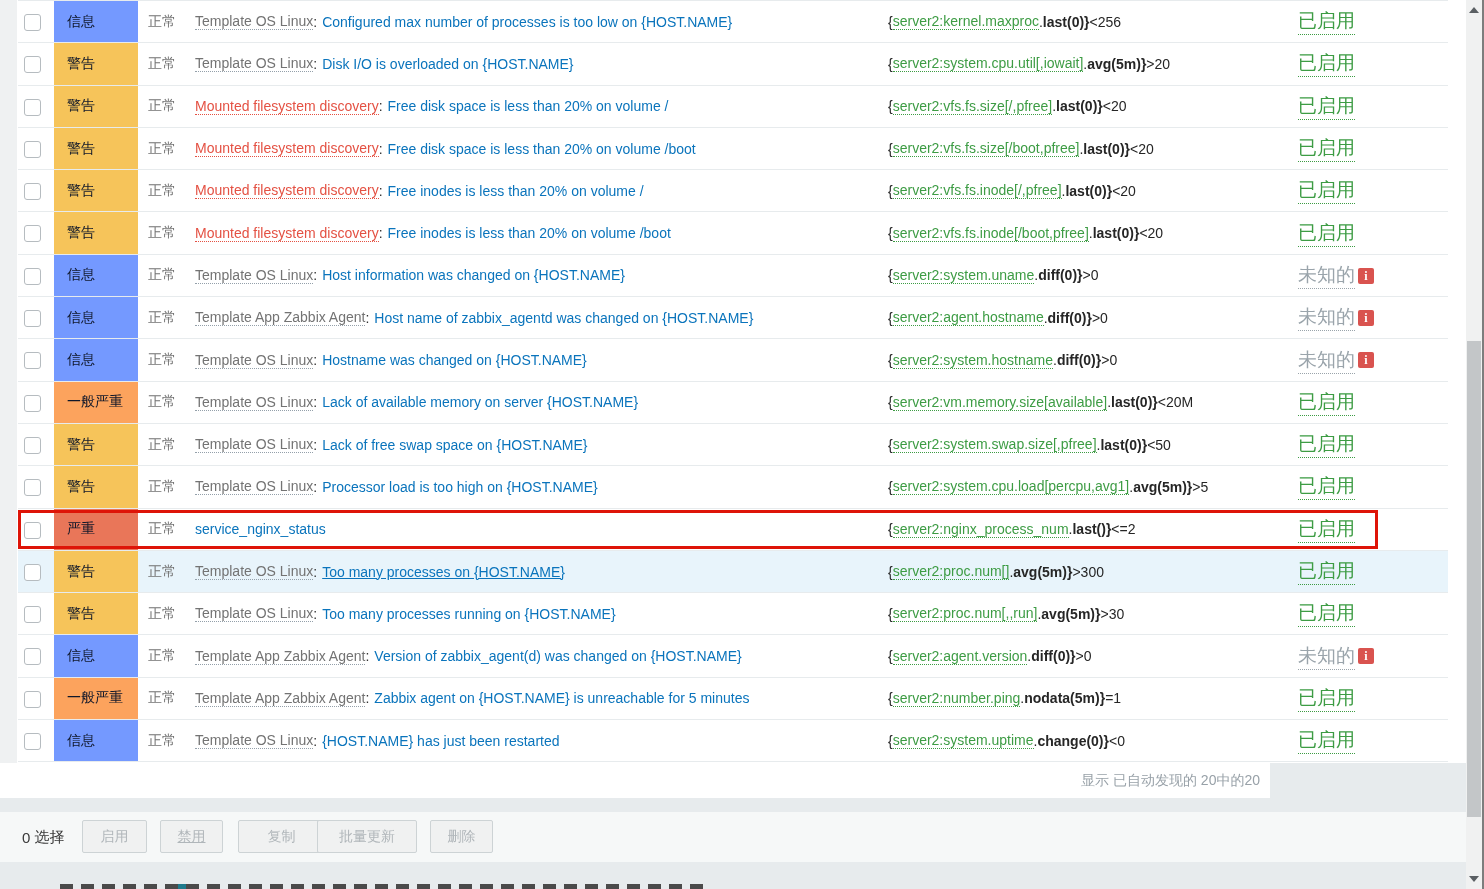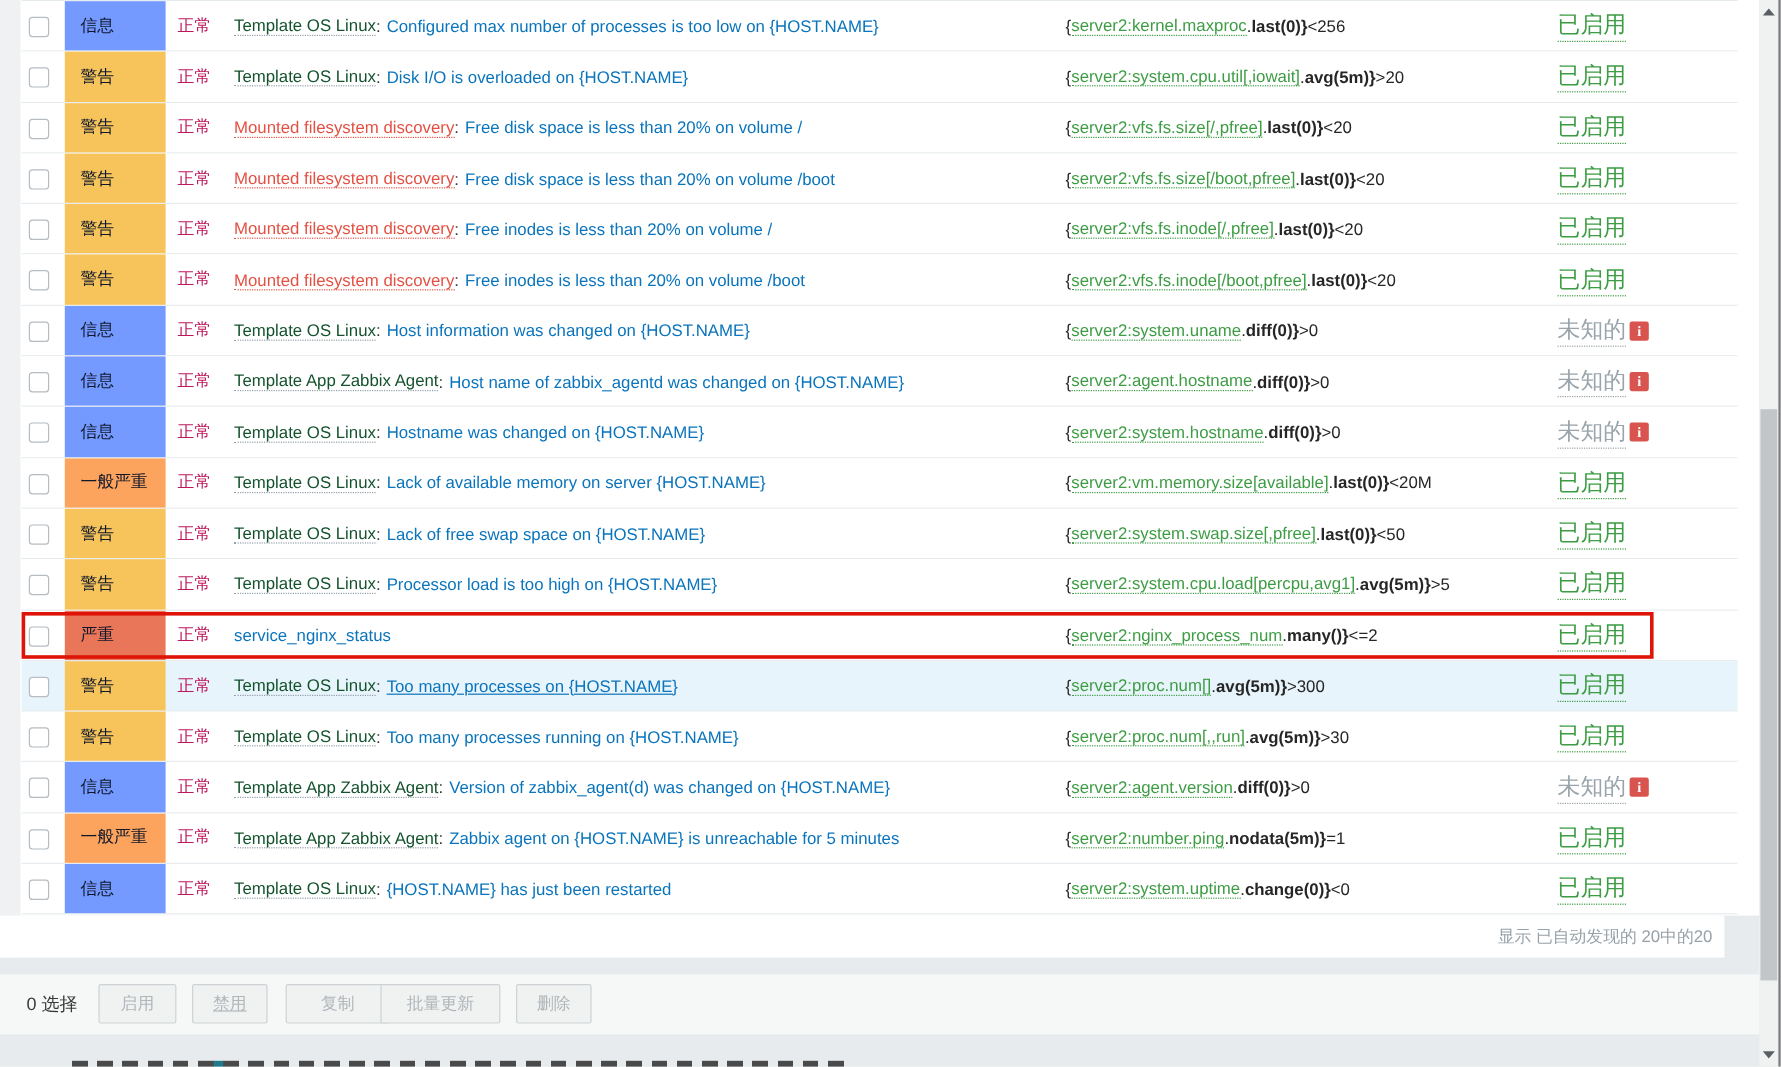--- a/index.html
+++ b/index.html
@@ -1,35 +1,35 @@
 <!DOCTYPE html>
 <html><head>
 <meta charset="utf-8">
 <style>
   html,body{margin:0;padding:0;}
   body{font-family:"Liberation Sans","DejaVu Sans",sans-serif;}
   .stage{position:relative;width:1484px;height:889px;background:#e7ebed;overflow:hidden;}
 
   .content-white{position:absolute;left:0;top:0;width:1466px;height:763px;background:#ffffff;}
-  .summary-white{position:absolute;left:0;top:763px;width:1437px;height:35px;background:#ffffff;display:flex;align-items:center;justify-content:flex-end;padding-right:10px;box-sizing:border-box;}
+  .summary-white{position:absolute;left:0;top:763px;width:1270px;height:35px;background:#ffffff;display:flex;align-items:center;justify-content:flex-end;padding-right:10px;box-sizing:border-box;}
   .left-gutter{position:absolute;left:0;top:0;width:17px;height:798px;background:#eff1f2;}
 
   .rows{position:absolute;left:18px;top:0;width:1430px;border-top:1px solid #e7ebed;}
   .row{position:relative;height:42.3px;box-sizing:border-box;border-bottom:1px solid #e7ebed;background:#fff;}
   .row.hover{background:#e8f4fb;}
 
   .c-check{position:absolute;left:6px;top:13px;width:15px;height:15px;border:1px solid #b6bcc0;border-radius:3px;background:#fff;cursor:pointer;}
   .c-sev{position:absolute;left:36px;top:0;width:84px;height:100%;display:flex;align-items:center;padding-left:13px;box-sizing:border-box;font-size:14px;color:#0f172a;}
   .sev-info{background:#7499ff;}
   .sev-warning{background:#f6c45a;}
   .sev-average{background:#fca35d;}
   .sev-high{background:#e97659;}
-  .c-state{position:absolute;left:130px;top:0;height:100%;display:flex;align-items:center;font-size:14px;color:#be185d;}
+  .c-state{position:absolute;left:130px;top:0;height:100%;display:flex;align-items:center;font-size:14px;color:#737373;}
   .c-name{position:absolute;left:177px;top:0;height:100%;display:flex;align-items:center;font-size:14px;color:#333;white-space:nowrap;}
-  .tmpl{color:#14532d;border-bottom:1px dotted #94a0aa;cursor:pointer;}
+  .tmpl{color:#737373;border-bottom:1px dotted #94a0aa;cursor:pointer;}
   .tmpl.discovery{color:#e45143;border-bottom:1px dotted #e45143;text-align:right;}
   .colon{color:#333;margin-right:5px;}
   .ttl{color:#0a74bc;cursor:pointer;}
   .ttl.u{text-decoration:underline;}
   .c-expr{position:absolute;left:870px;top:0;height:100%;display:flex;align-items:center;font-size:14px;color:#262626;white-space:nowrap;}
   .expr-item{color:#3d9c44;border-bottom:1px dotted #3d9c44;cursor:pointer;}
   .expr-b{font-weight:bold;}
   .c-status{position:absolute;left:1280px;top:0;height:100%;display:flex;align-items:center;font-size:19px;}
   .st-enabled{color:#3d9c44;border-bottom:1px dotted #3d9c44;cursor:pointer;}
   .st-unknown{color:#9aa4ab;border-bottom:1px dotted #9aa4ab;cursor:pointer;}
@@ -309,21 +309,21 @@
         <div class="c-check"></div>
         <div class="c-sev sev-high">严重</div>
         <div class="c-state">正常</div>
         <div class="c-name">
           <span class="ttl">service_nginx_status</span>
         </div>
         <div class="c-expr">
           <span>{</span>
           <span class="expr-item">server2:nginx_process_num</span>
           <span>.</span>
-          <span class="expr-b">many()}</span>
+          <span class="expr-b">last()}</span>
           <span>&lt;=2</span>
         </div>
         <div class="c-status">
           <span class="st-enabled">已启用</span>
         </div>
       </div>
       <div class="row hover">
         <div class="c-check"></div>
         <div class="c-sev sev-warning">警告</div>
         <div class="c-state">正常</div>

